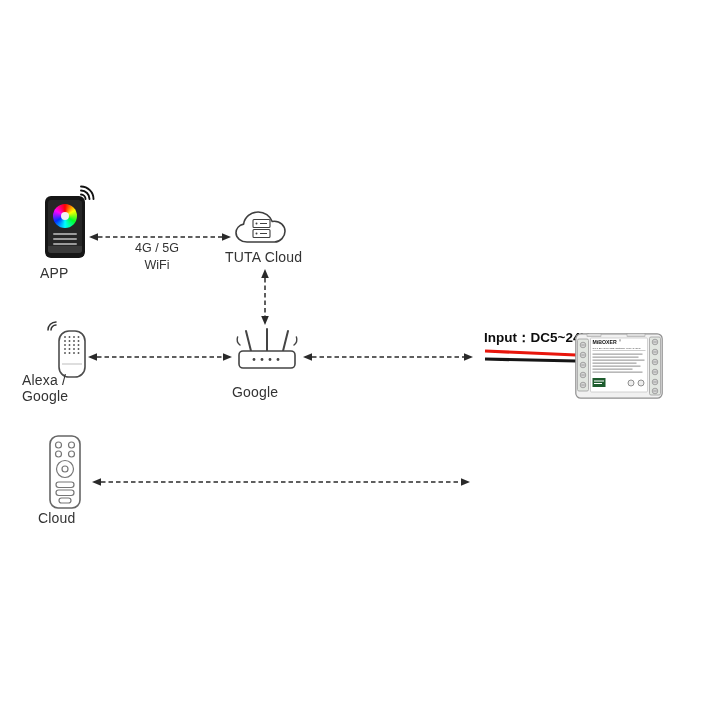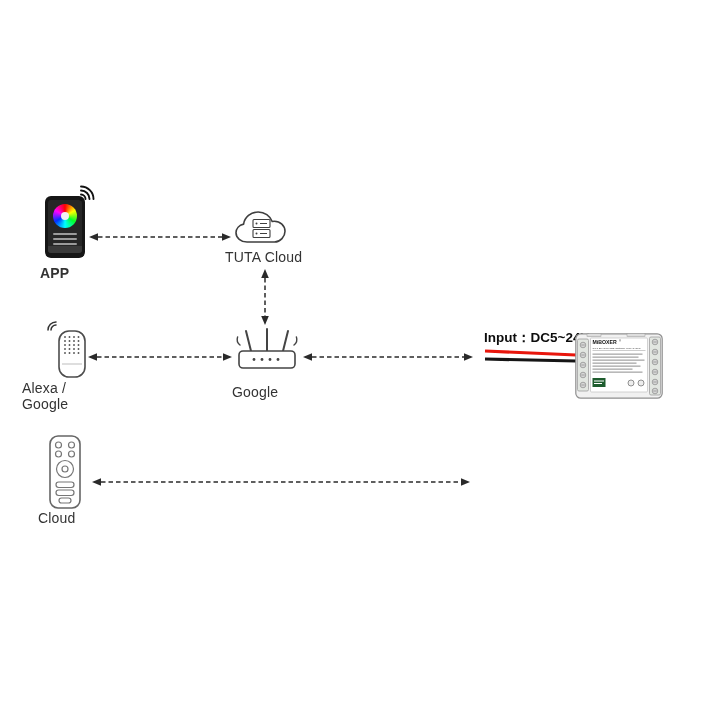--- a/index.html
+++ b/index.html
@@ -36,27 +36,31 @@
       <div class="screen-bar" style="top:43px;"></div>
       <div class="screen-dock"></div>
     </div>
   </div>
   <svg class="abs" style="left:76px;top:184px;" width="20" height="20" viewBox="0 0 20 20">
     <circle cx="5" cy="15" r="1.7" fill="#111"></circle>
     <path d="M5 10.5 A4.5 4.5 0 0 1 9.5 15" fill="none" stroke="#111" stroke-width="1.9" stroke-linecap="round"></path>
     <path d="M5 6.5 A8.5 8.5 0 0 1 13.5 15" fill="none" stroke="#111" stroke-width="1.9" stroke-linecap="round"></path>
     <path d="M5 2.5 A12.5 12.5 0 0 1 17.5 15" fill="none" stroke="#111" stroke-width="1.9" stroke-linecap="round"></path>
   </svg>
-  <div class="node-label" style="left:40px;top:265px;width:50px;font-weight:bold;">APP</div>
+  <div class="node-label" style="left:40px;top:265px;width:50px;font-weight:normal;">APP</div>
 
   <svg class="abs" style="left:89px;top:230px;" width="142" height="14" viewBox="0 0 142 14">
     <line x1="9" y1="7" x2="133" y2="7" stroke="#2a2a2a" stroke-width="1.5" stroke-dasharray="4.5 3"></line>
     <polygon points="0,7 9,3.2 9,10.8" fill="#2a2a2a"></polygon>
     <polygon points="142,7 133,3.2 133,10.8" fill="#2a2a2a"></polygon>
   </svg>
+  <div class="link-label" style="left:114px;top:240px;width:86px;">
+    <div>4G / 5G</div>
+    <div>WiFi</div>
+  </div>
 
   <svg class="abs" style="left:234px;top:204px;" width="62" height="46" viewBox="0 0 62 46">
     <path d="M13 38 C6.9 38 2 33.9 2 28.8 C2 24.6 5.2 21.1 9.6 20.1 C10.6 13.2 16.8 8 24.2 8
              C30.6 8 36.1 11.9 38.2 17.5 C38.9 17.4 39.6 17.3 40.3 17.3 C46.2 17.3 51 21.7 51 27.2
              C51 32.6 46.4 38 40.5 38 Z" fill="#ffffff" stroke="#3f3f3f" stroke-width="1.6" stroke-linejoin="round"></path>
     <g>
       <rect x="19" y="15.5" width="17" height="8" rx="1" fill="#fff" stroke="#3f3f3f" stroke-width="1.1"></rect>
       <circle cx="22.5" cy="19.5" r="1" fill="#3f3f3f"></circle>
       <line x1="26" y1="19.5" x2="33" y2="19.5" stroke="#3f3f3f" stroke-width="1"></line>
       <rect x="19" y="25.5" width="17" height="8" rx="1" fill="#fff" stroke="#3f3f3f" stroke-width="1.1"></rect>
@@ -95,21 +99,21 @@
         <circle cx="23.5" cy="29" r="0.95"></circle>
         <circle cx="28" cy="29" r="0.95"></circle>
         <circle cx="32.5" cy="29" r="0.95"></circle>
       <circle cx="19" cy="33" r="0.95"></circle>
         <circle cx="23.5" cy="33" r="0.95"></circle>
         <circle cx="28" cy="33" r="0.95"></circle>
         <circle cx="32.5" cy="33" r="0.95"></circle>
     </g>
     <line x1="16" y1="44" x2="36" y2="44" stroke="#bdbdbd" stroke-width="1"></line>
   </svg>
-  <div class="node-label" style="left:22px;top:380px;width:90px;">Alexa / Google</div>
+  <div class="node-label" style="left:22px;top:372px;width:90px;">Alexa / Google</div>
 
   <svg class="abs" style="left:88px;top:350px;" width="144" height="14" viewBox="0 0 144 14">
     <line x1="9" y1="7" x2="135" y2="7" stroke="#2a2a2a" stroke-width="1.5" stroke-dasharray="4.5 3"></line>
     <polygon points="0,7 9,3.2 9,10.8" fill="#2a2a2a"></polygon>
     <polygon points="144,7 135,3.2 135,10.8" fill="#2a2a2a"></polygon>
   </svg>
 
   <svg class="abs" style="left:232px;top:326px;" width="70" height="50" viewBox="0 0 70 50">
     <g stroke="#444" stroke-width="2" stroke-linecap="round">
       <line x1="19" y1="25" x2="14" y2="5"></line>

